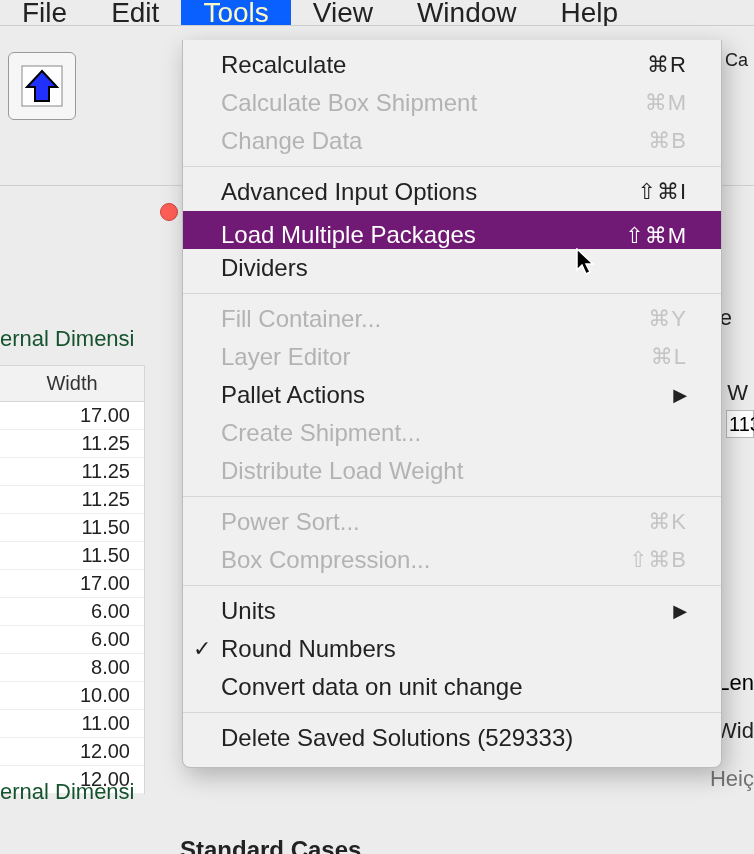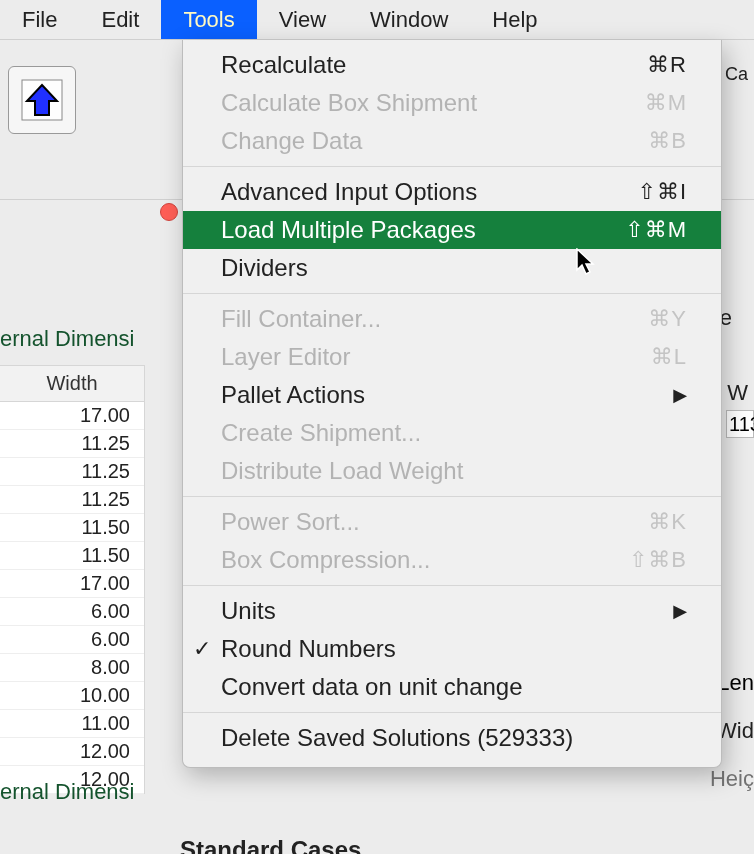--- a/index.html
+++ b/index.html
@@ -1,24 +1,24 @@
 <!DOCTYPE html>
 <html><head>
 <meta charset="utf-8">
 <style>
   * { box-sizing: border-box; margin: 0; padding: 0; }
   html, body { width: 754px; height: 854px; overflow: hidden; font-family: -apple-system, "Helvetica Neue", Arial, sans-serif; background: #ececec; }
   
   .menubar {
     display: flex;
     align-items: stretch;
-    height: 40px;
+    height: 26px;
     background: #ececec;
     border-bottom: 1px solid #cfcfcf;
-    font-size: 22px;
+    font-size: 28px;
     color: #222;
   }
   .menubar .menu-item {
     padding: 6px 22px;
     display: flex;
     align-items: center;
     cursor: default;
   }
   .menubar .menu-item.active {
     background: #0a60ff;
@@ -132,21 +132,21 @@
   }
   .dd-item {
     display: flex;
     align-items: center;
     height: 38px;
     padding: 0 34px 0 38px;
     position: relative;
     white-space: nowrap;
   }
   .dd-item.disabled { color: #b3b3b3; gap: 24px; }
-  .dd-item.highlight { background: #15803d; color: #fff; }
+  .dd-item.highlight { background: #701a75; color: #fff; align-items: flex-end; }
   .dd-sep {
     height: 1px;
     background: #d6d6d6;
     margin: 6px 0;
   }
   .dd-label { flex: 1 1 auto; }
   .dd-short {
     flex: 0 0 auto;
     margin-left: 20px;
     font-size: 22px;

